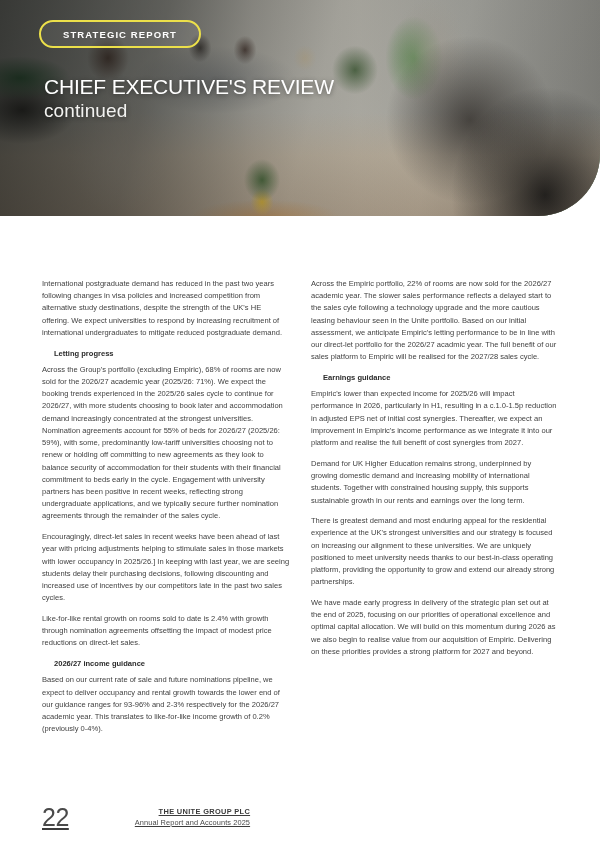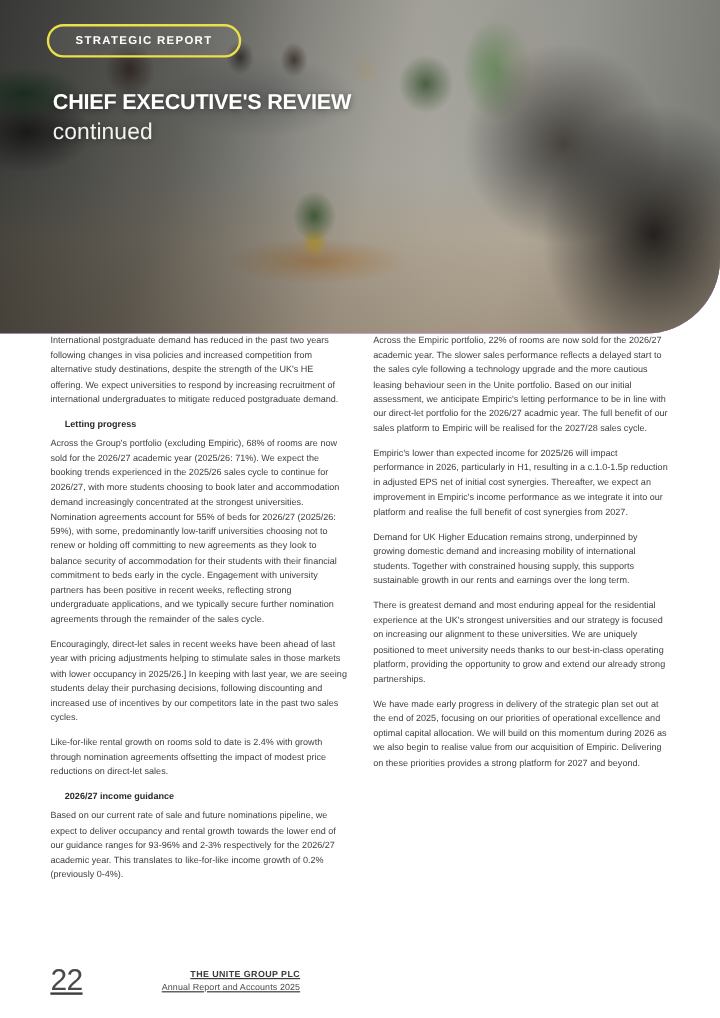--- a/index.html
+++ b/index.html
@@ -15,24 +15,24 @@
     font-family: "Liberation Sans", sans-serif;
     color: #3c3c3c;
     position: relative;
     overflow: hidden;
   }
 
   
   .hero {
     position: relative;
     width: 600px;
-    height: 278px;
+    height: 216px;
     overflow: hidden;
     border-bottom-right-radius: 62px;
-    background: #d946ef;
+    background: #14532d;
   }
 
   
   .hero-photo {
     position: absolute;
     inset: 0;
     background:
       
       radial-gradient(ellipse 130px 150px at 545px 195px, rgba(30,28,26,0.95) 0%, rgba(30,28,26,0.0) 72%),
       radial-gradient(ellipse 120px 120px at 470px 120px, rgba(60,56,52,0.85) 0%, rgba(60,56,52,0) 70%),
@@ -87,22 +87,22 @@
     letter-spacing: 1.1px;
     background: rgba(255,255,255,0.07);
     white-space: nowrap;
   }
 
   .hero-title {
     position: absolute;
     left: 44px;
     top: 76px;
     color: #ffffff;
-    font-size: 18px;
-    font-weight: bold;
+    font-size: 21px;
+    font-weight: normal;
     letter-spacing: -0.2px;
     line-height: 1.05;
     text-shadow: 0 1px 5px rgba(0,0,0,0.45);
   }
 
   .hero-sub {
     position: absolute;
     left: 44px;
     top: 100px;
     color: #f2f2f0;
@@ -202,20 +202,21 @@
       <p>International postgraduate demand has reduced in the past two years following changes in visa policies and increased competition from alternative study destinations, despite the strength of the UK's HE offering. We expect universities to respond by increasing recruitment of international undergraduates to mitigate reduced postgraduate demand.</p>
       <h3>Letting progress</h3>
       <p>Across the Group's portfolio (excluding Empiric), 68% of rooms are now sold for the 2026/27 academic year (2025/26: 71%). We expect the booking trends experienced in the 2025/26 sales cycle to continue for 2026/27, with more students choosing to book later and accommodation demand increasingly concentrated at the strongest universities. Nomination agreements account for 55% of beds for 2026/27 (2025/26: 59%), with some, predominantly low-tariff universities choosing not to renew or holding off committing to new agreements as they look to balance security of accommodation for their students with their financial commitment to beds early in the cycle. Engagement with university partners has been positive in recent weeks, reflecting strong undergraduate applications, and we typically secure further nomination agreements through the remainder of the sales cycle.</p>
       <p>Encouragingly, direct-let sales in recent weeks have been ahead of last year with pricing adjustments helping to stimulate sales in those markets with lower occupancy in 2025/26.] In keeping with last year, we are seeing students delay their purchasing decisions, following discounting and increased use of incentives by our competitors late in the past two sales cycles.</p>
       <p>Like-for-like rental growth on rooms sold to date is 2.4% with growth through nomination agreements offsetting the impact of modest price reductions on direct-let sales.</p>
       <h3>2026/27 income guidance</h3>
       <p>Based on our current rate of sale and future nominations pipeline, we expect to deliver occupancy and rental growth towards the lower end of our guidance ranges for 93-96% and 2-3% respectively for the 2026/27 academic year. This translates to like-for-like income growth of 0.2% (previously 0-4%).</p>
     </div>
   <div class="col" id="right-column">
       <p>Across the Empiric portfolio, 22% of rooms are now sold for the 2026/27 academic year. The slower sales performance reflects a delayed start to the sales cyle following a technology upgrade and the more cautious leasing behaviour seen in the Unite portfolio. Based on our initial assessment, we anticipate Empiric's letting performance to be in line with our direct-let portfolio for the 2026/27 acadmic year. The full benefit of our sales platform to Empiric will be realised for the 2027/28 sales cycle.</p>
+      <h3>Earnings guidance</h3>
       <p>Empiric's lower than expected income for 2025/26 will impact performance in 2026, particularly in H1, resulting in a c.1.0-1.5p reduction in adjusted EPS net of initial cost synergies. Thereafter, we expect an improvement in Empiric's income performance as we integrate it into our platform and realise the full benefit of cost synergies from 2027.</p>
       <p>Demand for UK Higher Education remains strong, underpinned by growing domestic demand and increasing mobility of international students. Together with constrained housing supply, this supports sustainable growth in our rents and earnings over the long term.</p>
       <p>There is greatest demand and most enduring appeal for the residential experience at the UK's strongest universities and our strategy is focused on increasing our alignment to these universities. We are uniquely positioned to meet university needs thanks to our best-in-class operating platform, providing the opportunity to grow and extend our already strong partnerships.</p>
       <p>We have made early progress in delivery of the strategic plan set out at the end of 2025, focusing on our priorities of operational excellence and optimal capital allocation. We will build on this momentum during 2026 as we also begin to realise value from our acquisition of Empiric. Delivering on these priorities provides a strong platform for 2027 and beyond.</p>
     </div>
 </div>
 
 <div class="footer">
   <div class="page-num">22</div>
   <div class="footer-text">

